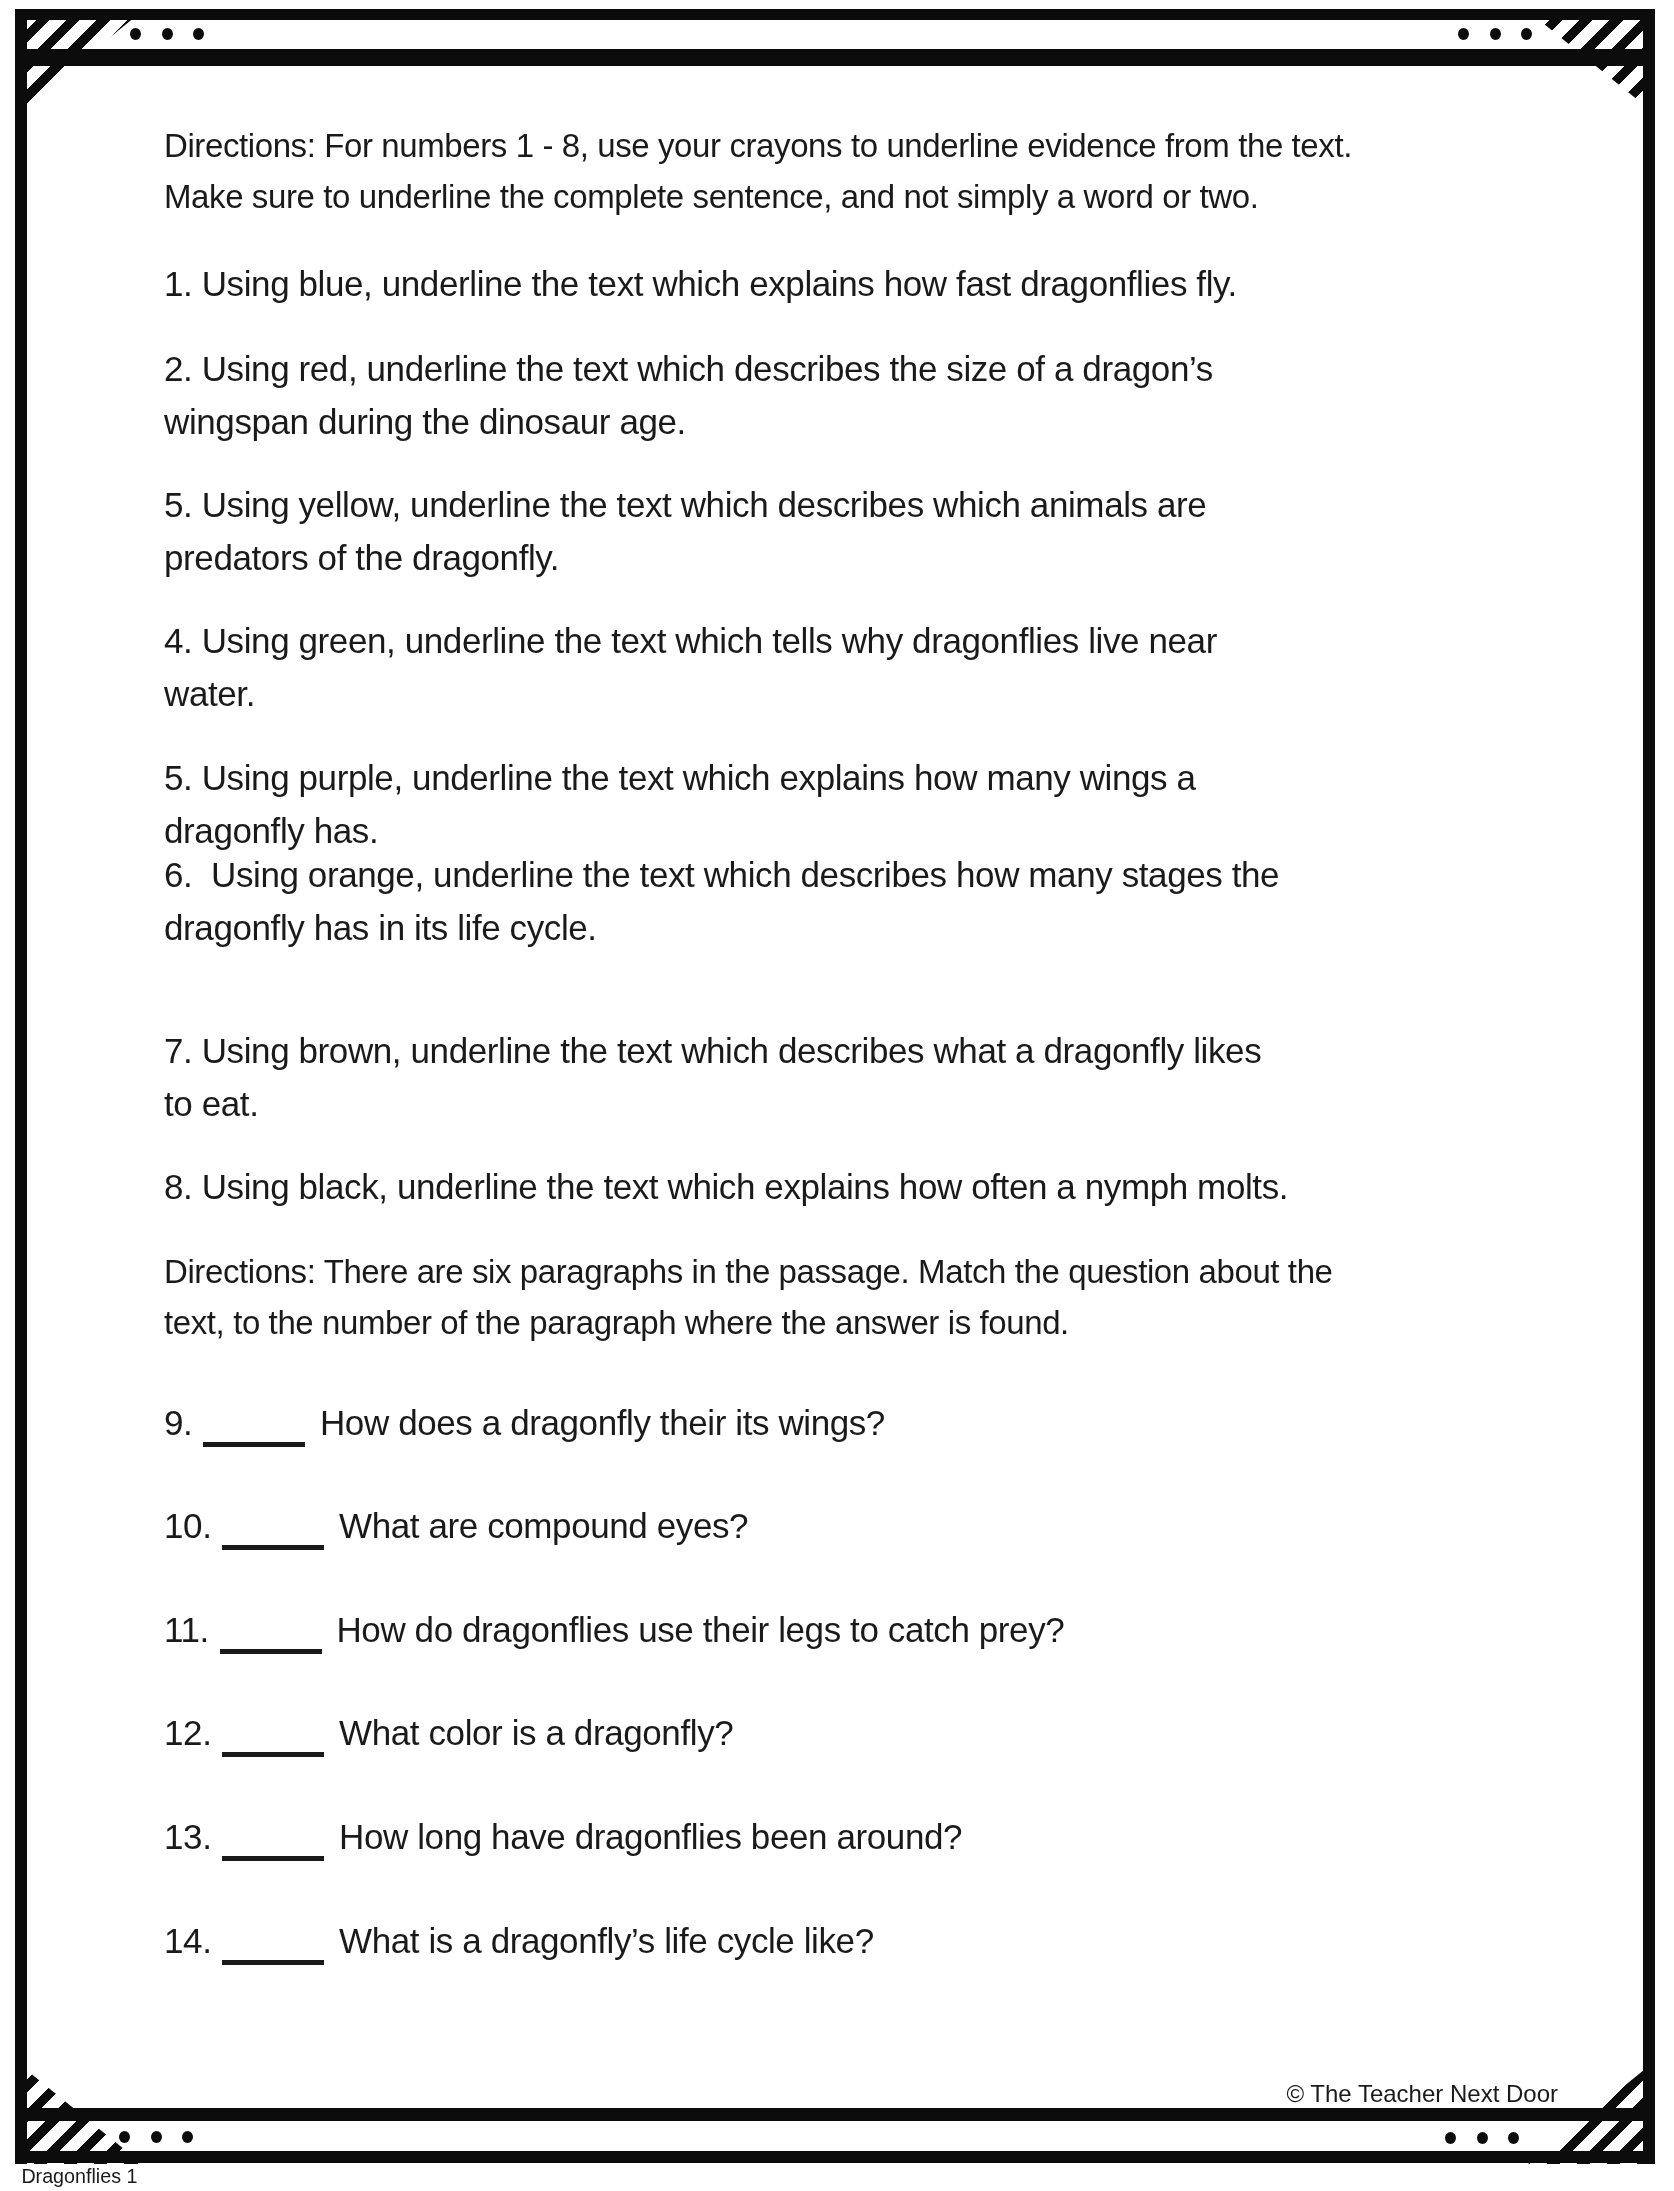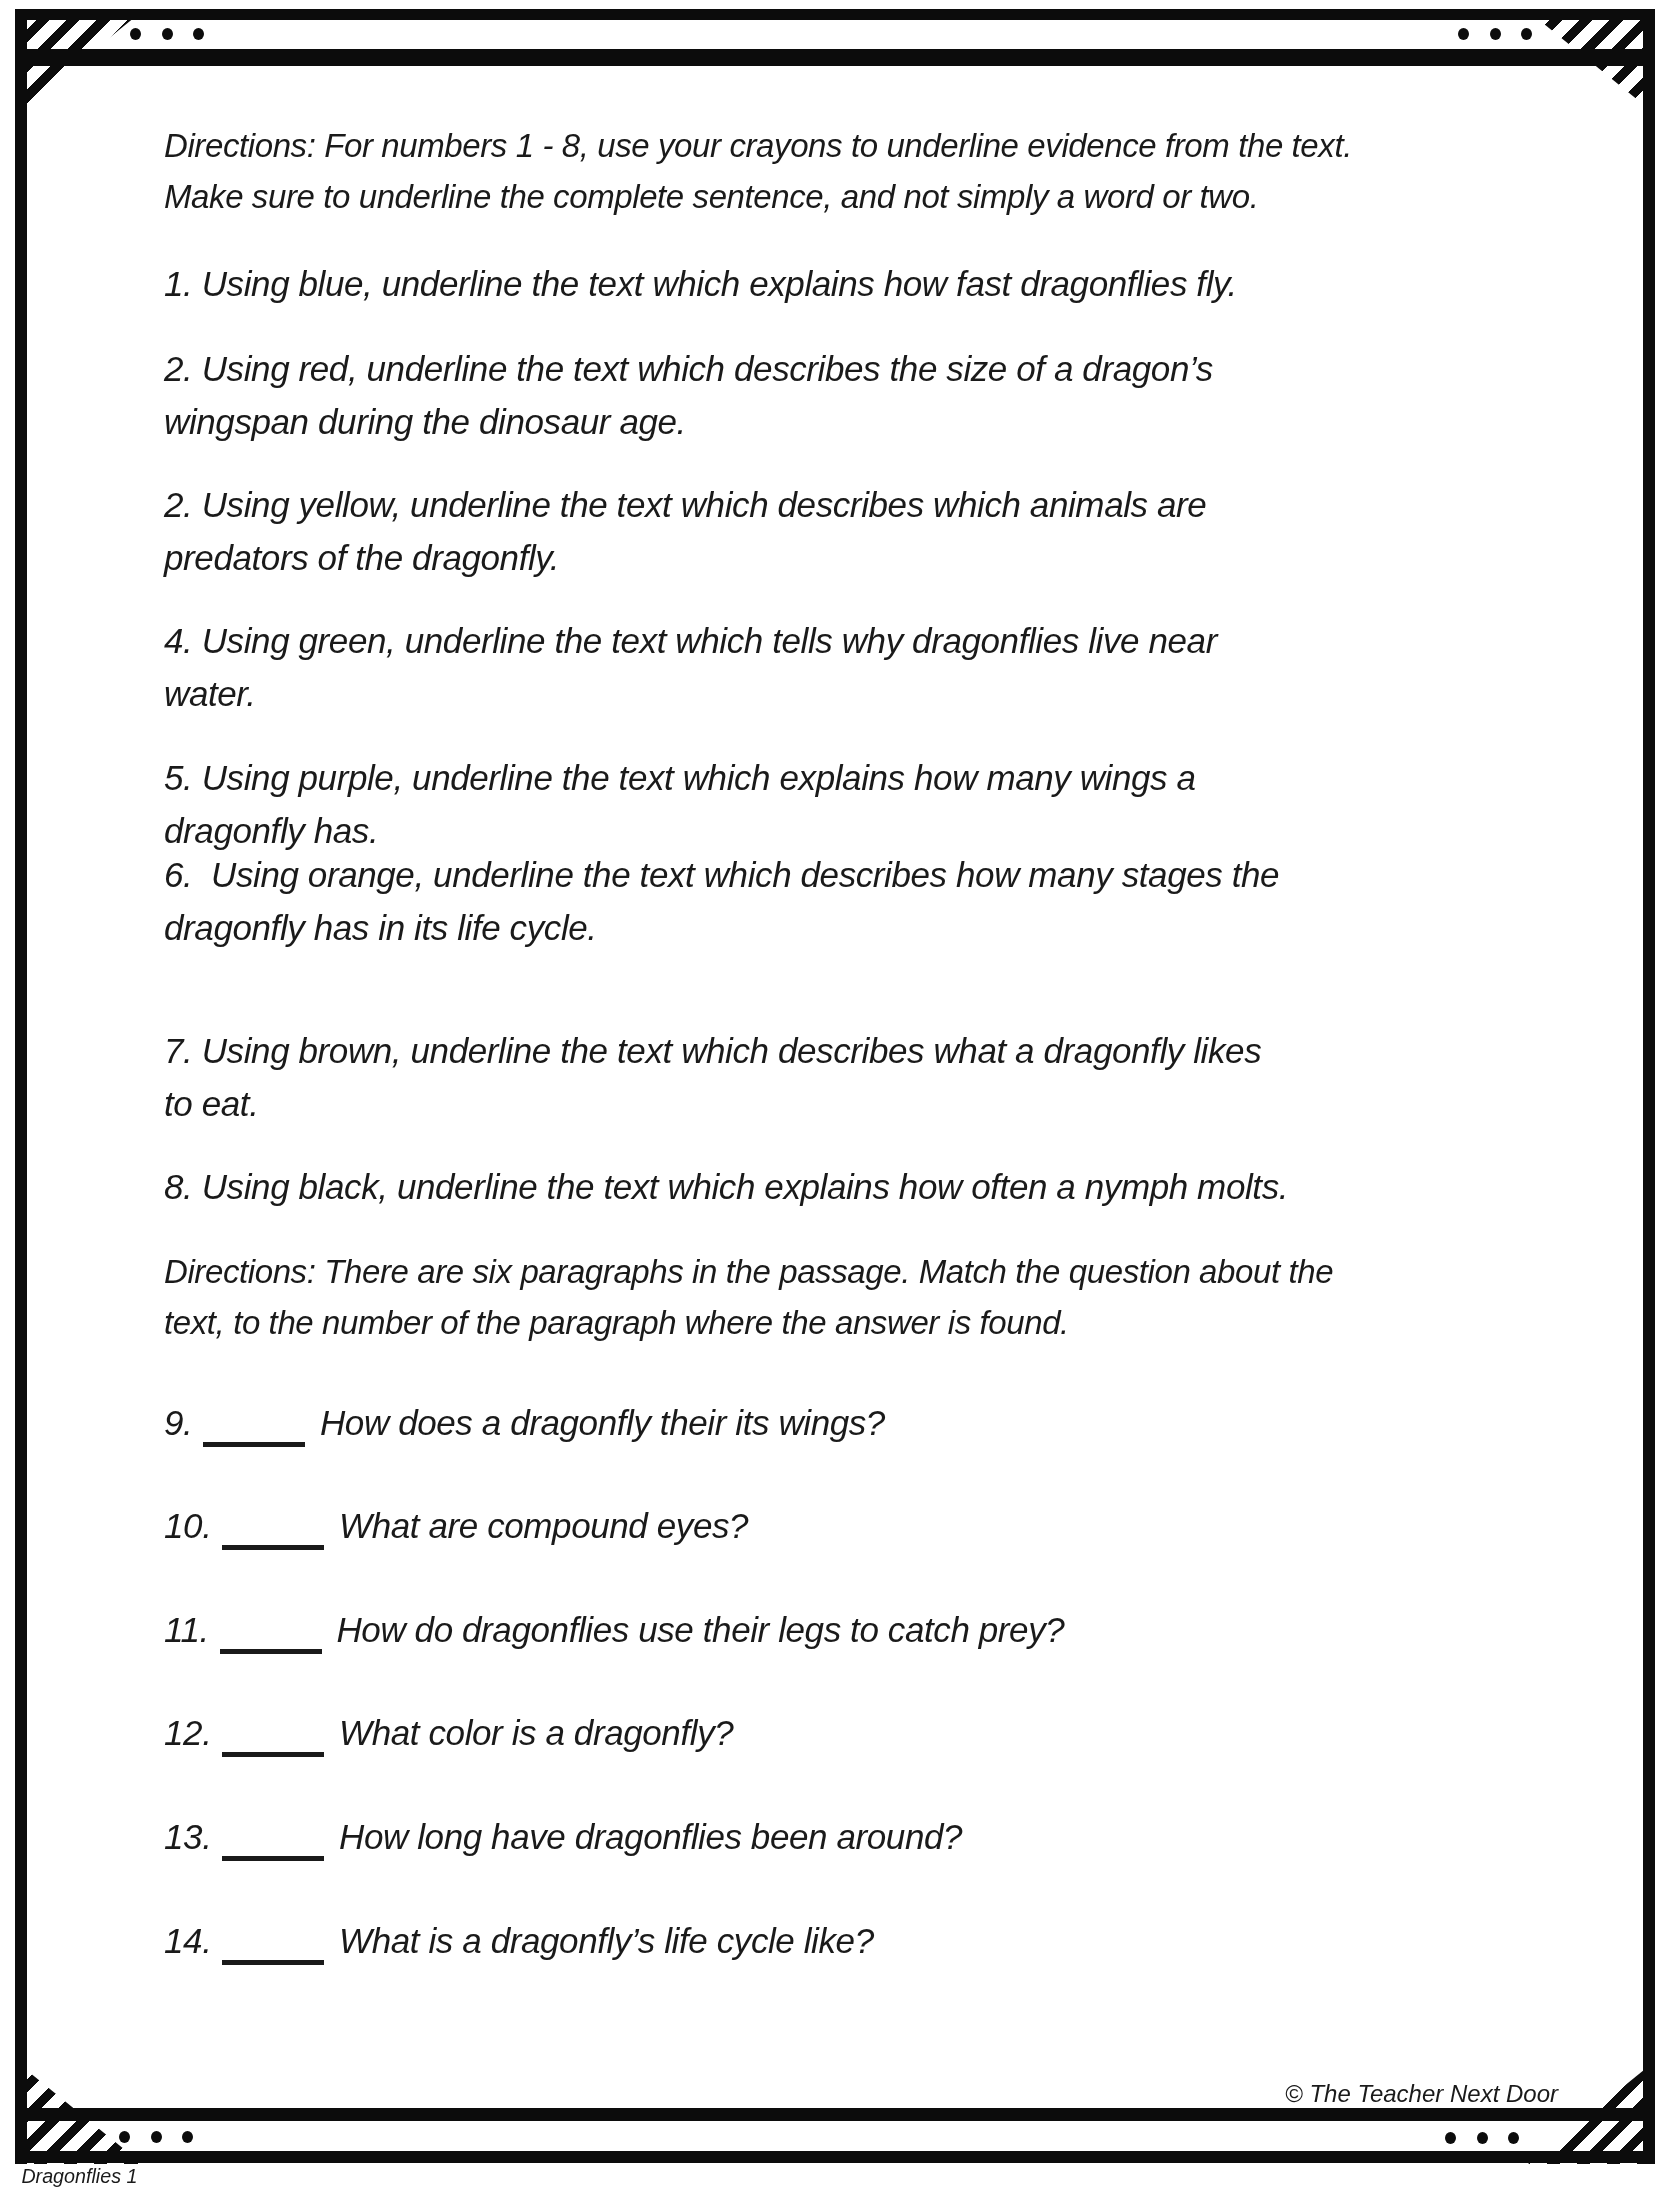--- a/index.html
+++ b/index.html
@@ -1,21 +1,21 @@
 <!DOCTYPE html>
 <html style="--ink: #1a1a1a; --paper: #ffffff;font-size:13.7px"><head>
 <meta charset="utf-8">
 <style>
   :root { --ink:#1a1a1a; --paper:#ffffff; }
   * { margin:0; padding:0; box-sizing:border-box; }
   html,body { background:#fff; }
   .page {
     position:relative; width:1674px; height:2192px;
     background:var(--paper); overflow:hidden;
-    font-family:"Liberation Sans", sans-serif; color:var(--ink);font-style:italic;
+    font-family:"Liberation Sans", sans-serif; color:var(--ink);
   }
   
   .bar { position:absolute; background:#0c0c0c; }
   .bar-left   { left:15.4px;  top:8.6px; width:12px;  height:2155px; }
   .bar-right  { left:1643px;top:8.6px; width:12px;  height:2155px; }
   .bar-top-outer   { left:15.4px; top:8.6px;   width:1639px; height:11px; }
   .bar-top-inner   { left:15.4px; top:49px;   width:1639px; height:17px; }
   .bar-bottom-inner{ left:15.4px; top:2108px; width:1639px; height:13px; }
   .bar-bottom-outer{ left:15.4px; top:2151px; width:1639px; height:12px; }
   .hatch {
@@ -88,21 +88,21 @@
       <span class="dot"></span>
       <span class="dot"></span>
       <span class="dot"></span>
     </div>
 
   <p class="txt dir" style="top:120px">Directions: For numbers 1 - 8, use your crayons to underline evidence from the text.
 Make sure to underline the complete sentence, and not simply a word or two.</p>
   <p class="txt item" style="top:249px">1. Using blue, underline the text which explains how fast dragonflies fly.</p>
   <p class="txt item" style="top:334px">2. Using red, underline the text which describes the size of a dragon’s
 wingspan during the dinosaur age.</p>
-  <p class="txt item" style="top:470px">2. Using yellow, underline the text which describes which animals are
+  <p class="txt item" style="top:470px">5. Using yellow, underline the text which describes which animals are
 predators of the dragonfly.</p>
   <p class="txt item" style="top:606px">4. Using green, underline the text which tells why dragonflies live near
 water.</p>
   <p class="txt item" style="top:743px">5. Using purple, underline the text which explains how many wings a
 dragonfly has.</p>
   <p class="txt item" style="top:840px">6.  Using orange, underline the text which describes how many stages the
 dragonfly has in its life cycle.</p>
   <p class="txt item" style="top:1016px">7. Using brown, underline the text which describes what a dragonfly likes
 to eat.</p>
   <p class="txt item" style="top:1152px">8. Using black, underline the text which explains how often a nymph molts.</p>

